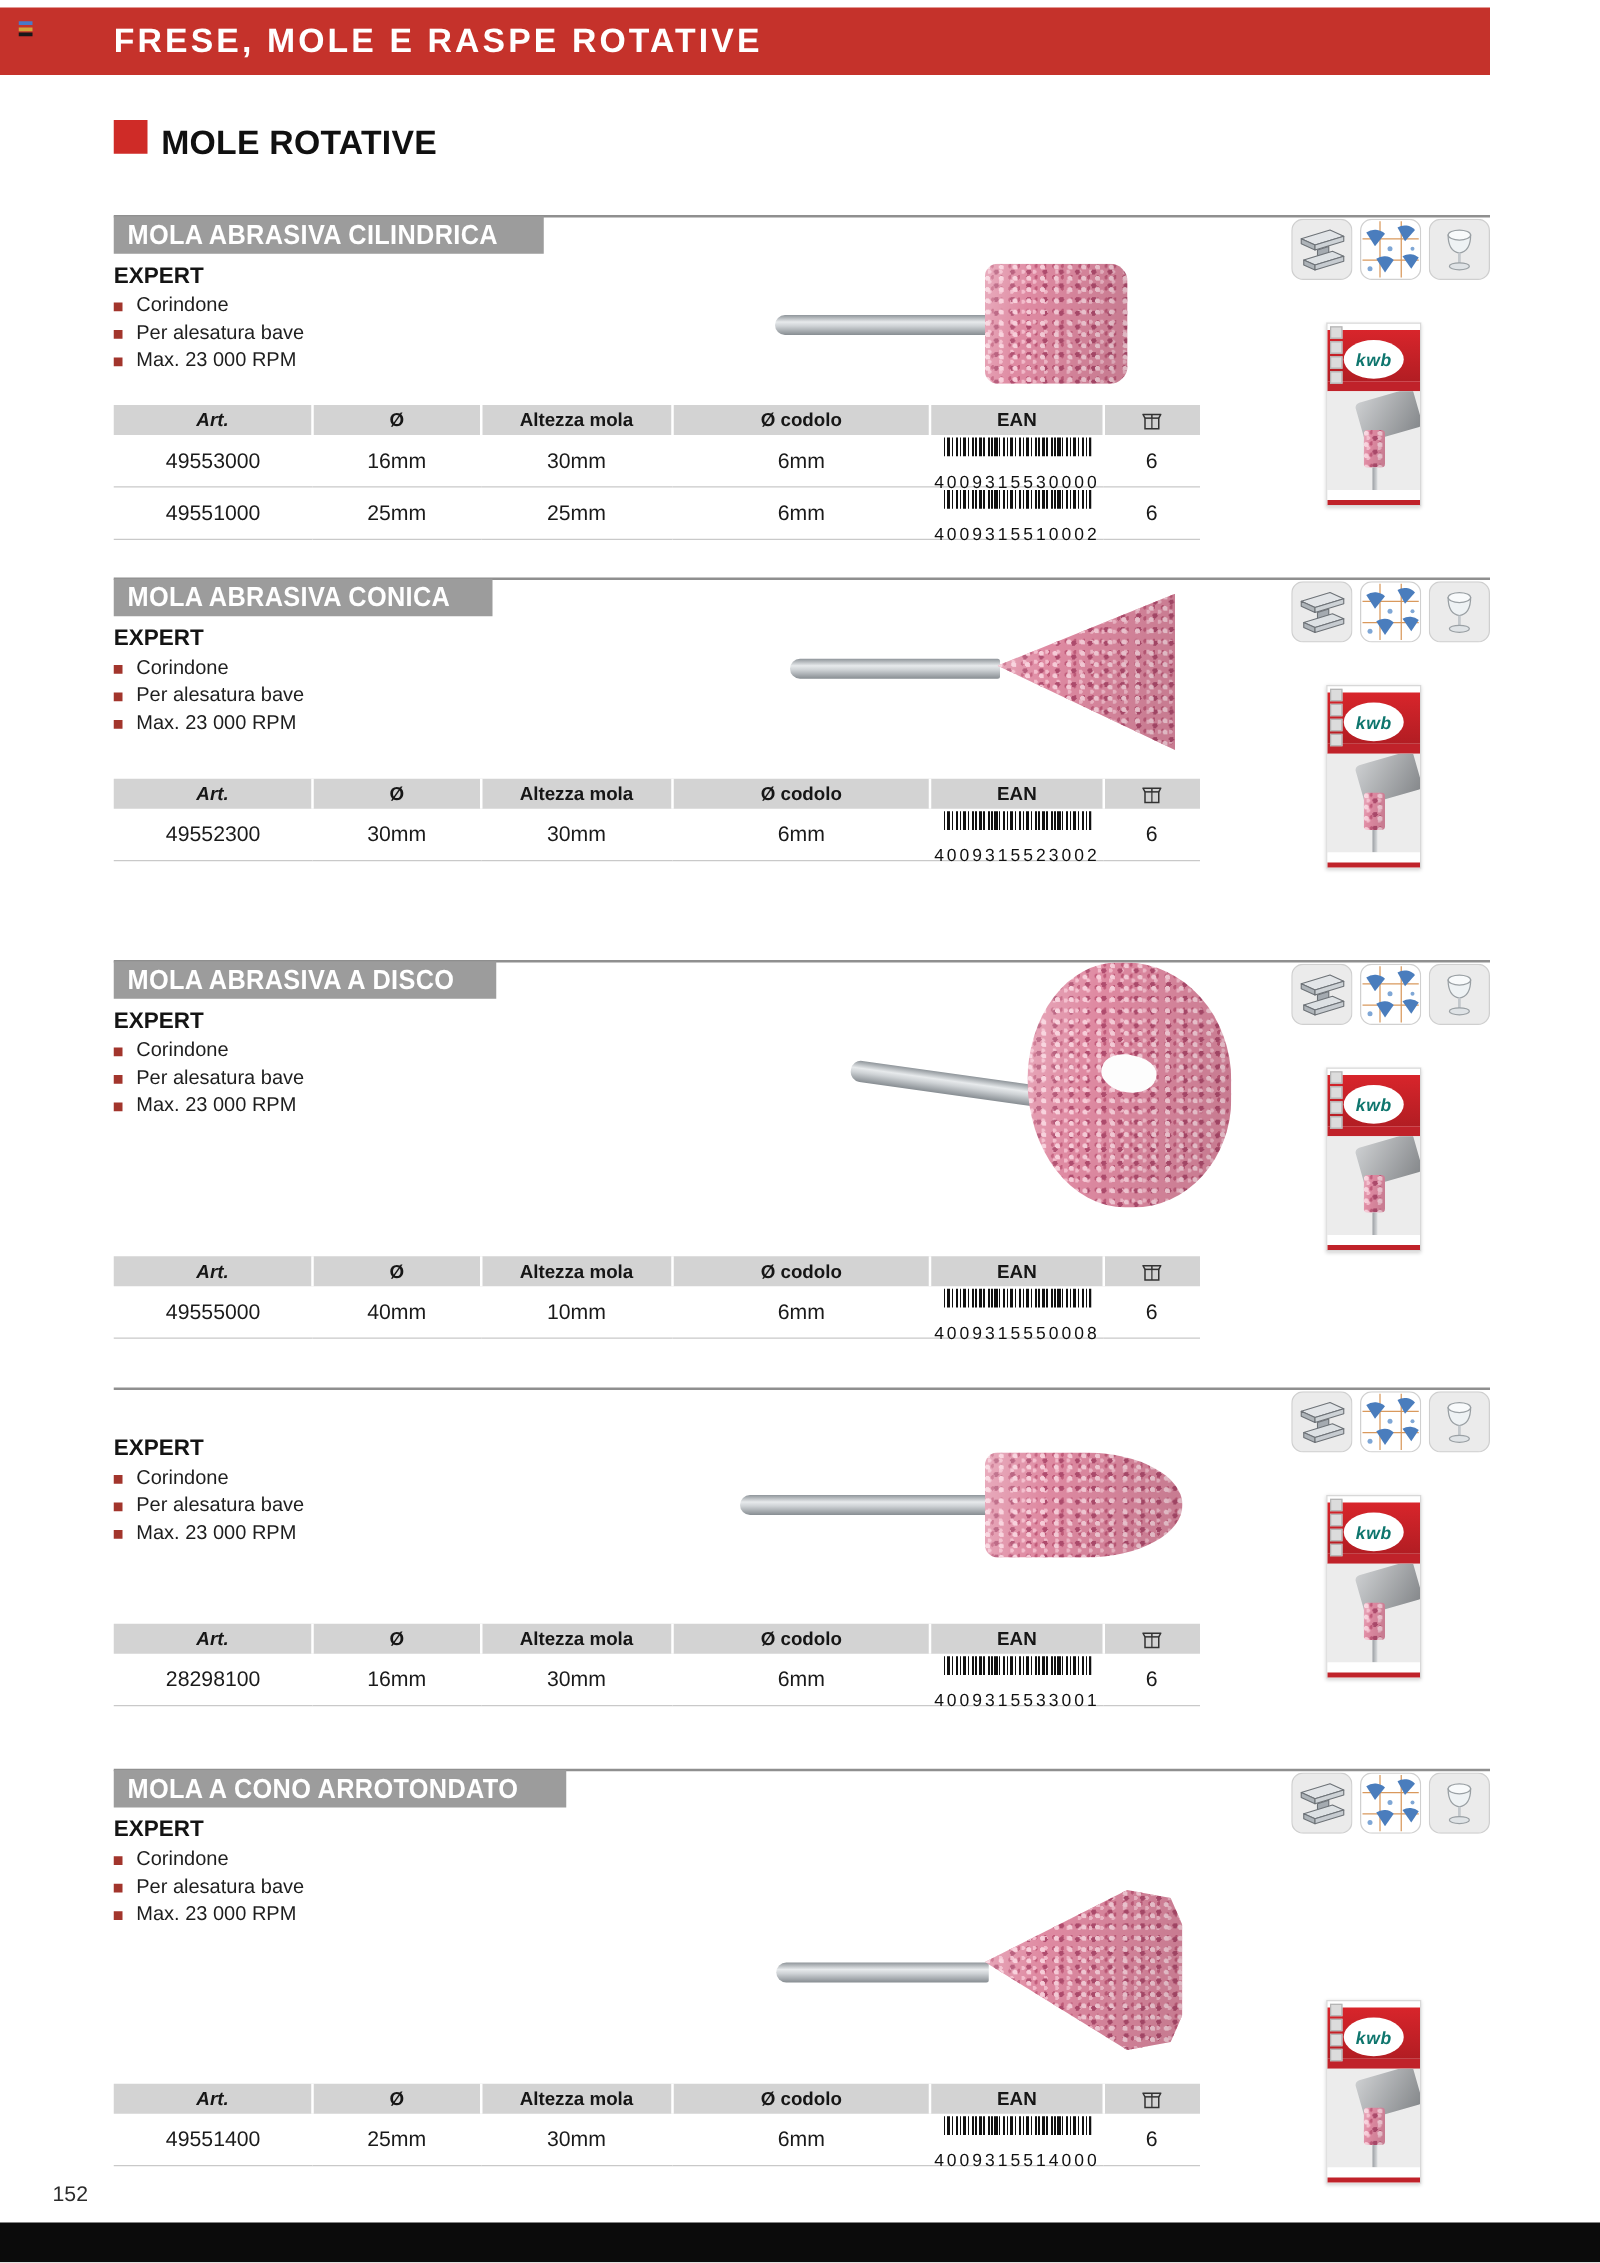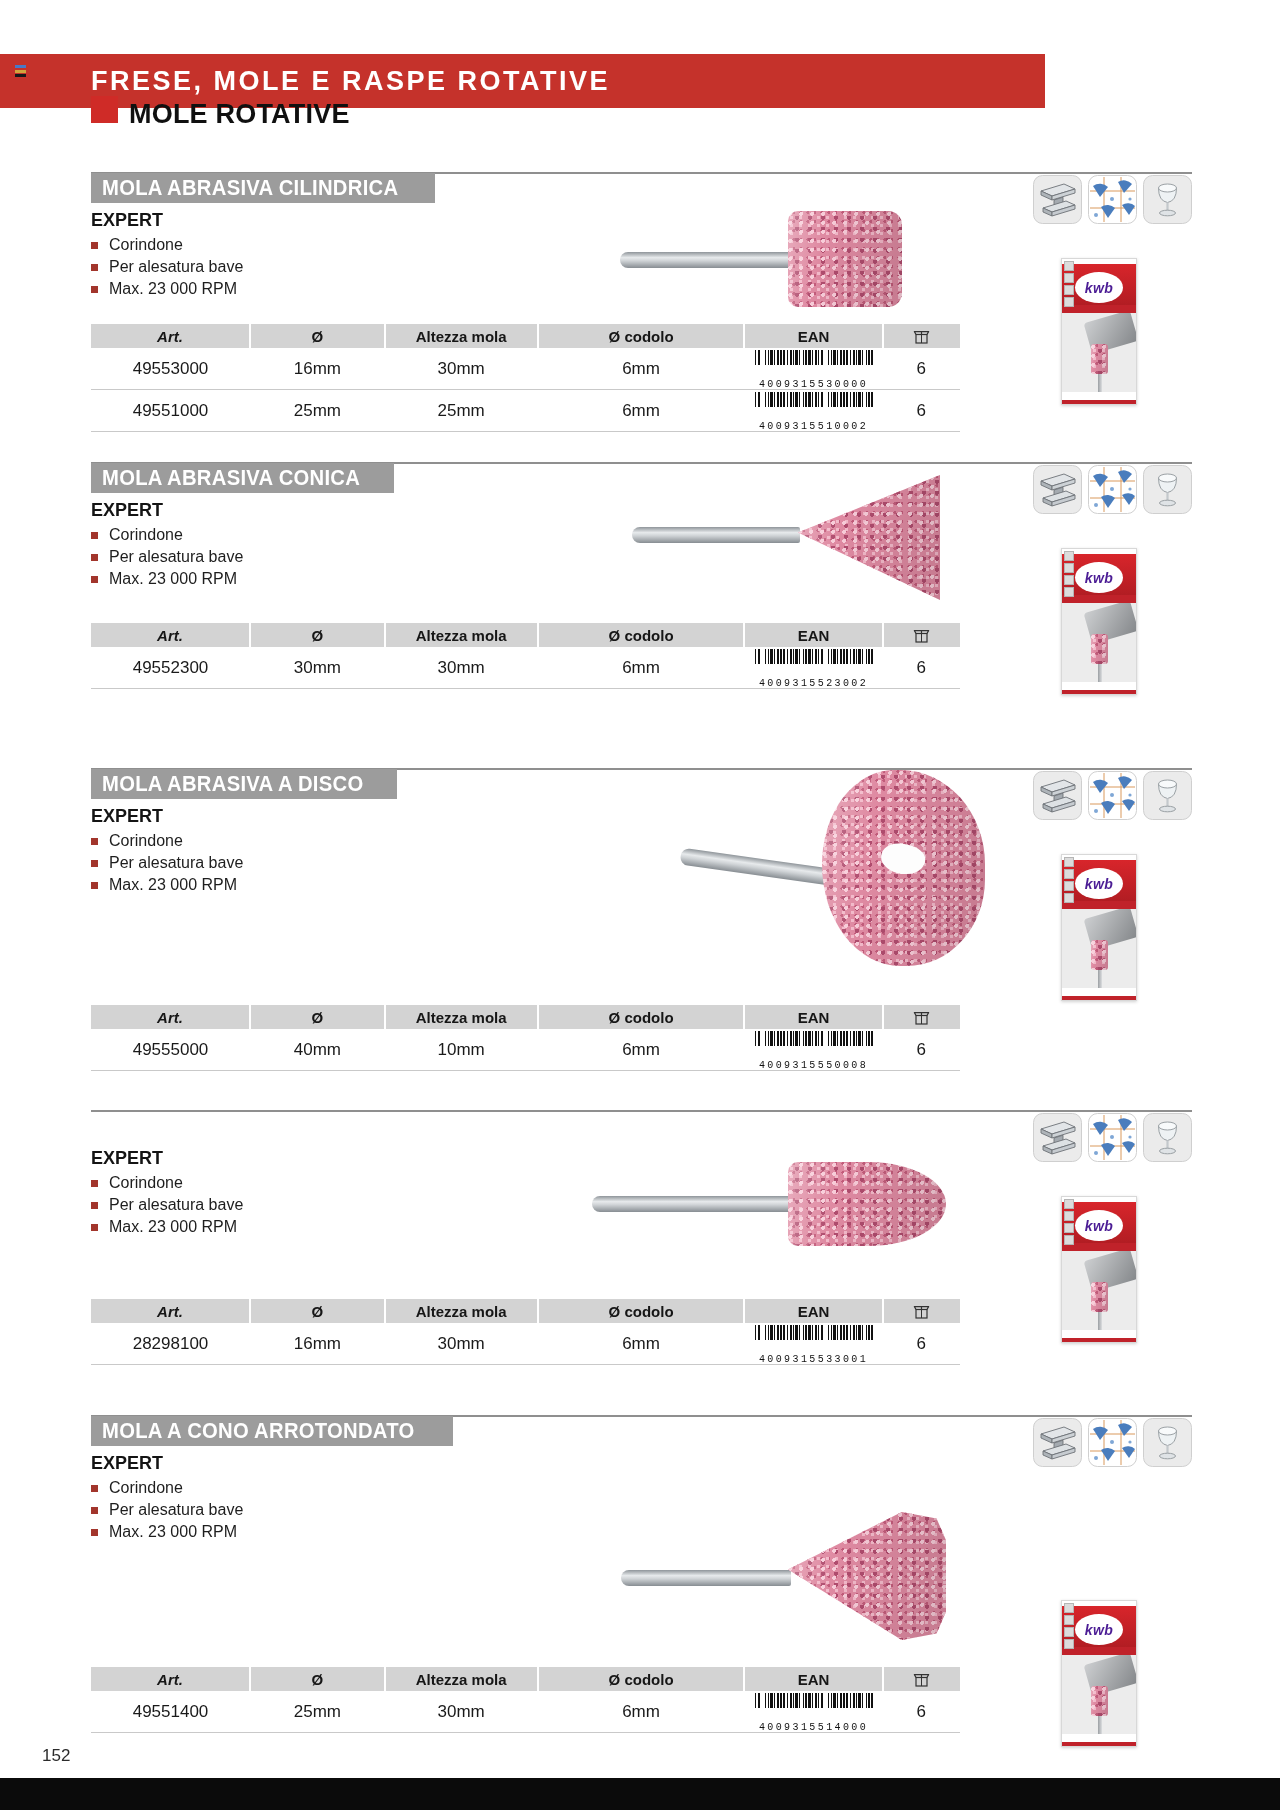--- a/index.html
+++ b/index.html
@@ -1,20 +1,20 @@
 <!DOCTYPE html>
 <html><head>
 <meta charset="utf-8">
 <style>
   html,body{margin:0;padding:0;background:#ffffff;}
   body{font-family:"Liberation Sans", sans-serif; -webkit-font-smoothing:antialiased;}
   .page{position:relative;width:1280px;height:1810px;background:#fff;overflow:hidden;}
 
   
-  .redbar{position:absolute;top:6px;left:0;width:1045px;height:54px;background:#c5322b;margin-top:48px;}
+  .redbar{position:absolute;top:6px;left:0;width:1192px;height:54px;background:#c5322b;}
   .bookmark{position:absolute;left:15px;top:11px;width:11px;}
   .bookmark i{display:block;height:3px;margin-bottom:1.5px;}
   .bookmark i:nth-child(1){background:#4a78c8;}
   .bookmark i:nth-child(2){background:#d2a43c;}
   .bookmark i:nth-child(3){background:#17171a;}
   .redbar-title{position:absolute;left:91px;top:50%;transform:translateY(-50%);
     color:#fff;font-size:27px;font-weight:800;letter-spacing:2.5px;white-space:nowrap;}
 
   
   .heading{position:absolute;left:91px;top:88px;display:flex;align-items:center;}
@@ -59,21 +59,21 @@
   .shape-ogive{border-radius:10px 78px 78px 10px / 10px 42px 42px 10px;}
   .shape-rcone{clip-path:polygon(0 45%, 72% 0, 94% 5%, 100% 22%, 100% 78%, 94% 95%, 72% 100%);}
 
   
   .pack{position:absolute;left:1061px;width:74px;height:145px;background:#fff;
     border:1px solid #d8d8d8;box-shadow:0 1px 3px rgba(0,0,0,.18);}
   .pk-red{position:absolute;top:5px;left:0;right:0;height:41px;
     background:linear-gradient(180deg,#d8252b,#b21d23);}
   .pk-oval{position:absolute;top:13px;left:50%;transform:translateX(-50%);width:48px;height:31px;
     background:#fff;border-radius:50%;display:flex;align-items:center;justify-content:center;
-    font-weight:800;font-style:italic;font-size:14px;color:#4c1d95;letter-spacing:0.5px;}
+    font-weight:800;font-style:italic;font-size:14px;color:#0f766e;letter-spacing:0.5px;}
   .pk-band{position:absolute;top:46px;left:0;right:0;height:8px;background:#c0222a;}
   .pk-photo{position:absolute;top:54px;left:0;right:0;bottom:12px;background:#ececec;overflow:hidden;}
   .pk-tool{position:absolute;top:3px;right:1px;width:48px;height:32px;border-radius:4px;
     background:linear-gradient(135deg,#cdcfd1,#84878a);transform:rotate(-16deg);}
   .pk-prod{position:absolute;top:31px;left:29px;width:17px;height:30px;border-radius:3px;}
   .pk-shank{position:absolute;top:61px;left:36px;width:4px;height:18px;
     background:linear-gradient(90deg,#9b9fa3,#dcdee0);}
   .pk-icons{position:absolute;top:2px;left:2px;display:flex;flex-direction:column;gap:2px;}
   .pk-ic{width:10px;height:10px;background:#dcdcdc;border:1px solid #b5b5b5;box-sizing:border-box;}
   .pk-foot{position:absolute;bottom:0;left:0;right:0;height:12px;background:#fff;}
@@ -83,21 +83,21 @@
   .tbl{position:absolute;left:91px;width:869px;border-collapse:collapse;table-layout:fixed;}
   .tbl th{background:#d3d3d3;height:24px;font-size:15px;font-weight:700;color:#161616;
     text-align:center;padding:0;border-left:2px solid #fff;}
   .tbl th:first-child{border-left:none;font-style:italic;}
   .tbl td{height:27px;text-align:center;vertical-align:middle;font-size:17px;color:#1a1a1a;
     border-bottom:1px solid #c9c9c9;padding:0;}
   .bars{width:118px;height:15px;margin:2px auto 0;
     background:repeating-linear-gradient(90deg,#111 0 1.3px,transparent 1.3px 2.6px,
       #111 2.6px 5.2px,transparent 5.2px 6.5px,#111 6.5px 7.4px,transparent 7.4px 9.8px,
       #111 9.8px 11.4px,transparent 11.4px 12.6px);}
-  .bnum{font-family:Liberation Mono, monospace;font-size:10px;line-height:8px;
+  .bnum{font-family:Liberation Sans, sans-serif;font-size:14px;line-height:8px;
     letter-spacing:2.4px;color:#111;white-space:nowrap;margin-top:16px;}
   .qty-icon{display:inline-block;vertical-align:middle;}
 
   
   .page-number{position:absolute;left:42px;top:1746px;font-size:17px;color:#2b2b2b;}
   .bottom-bar{position:absolute;left:0;top:1778px;width:1280px;height:32px;background:#0b0b0b;}
 </style>
 </head>
 <body>
 

